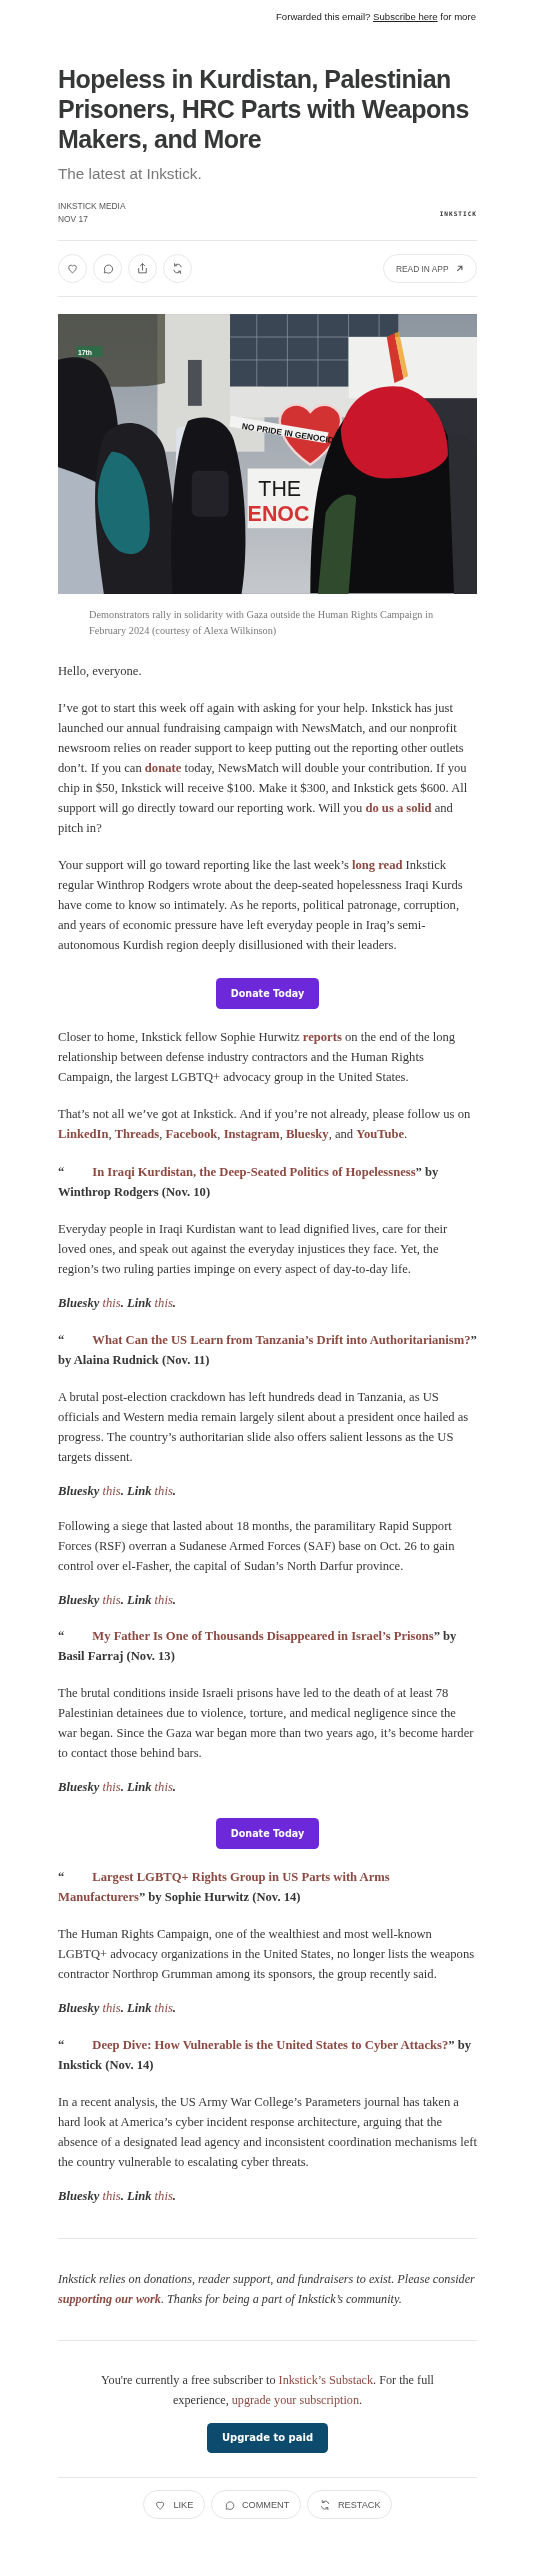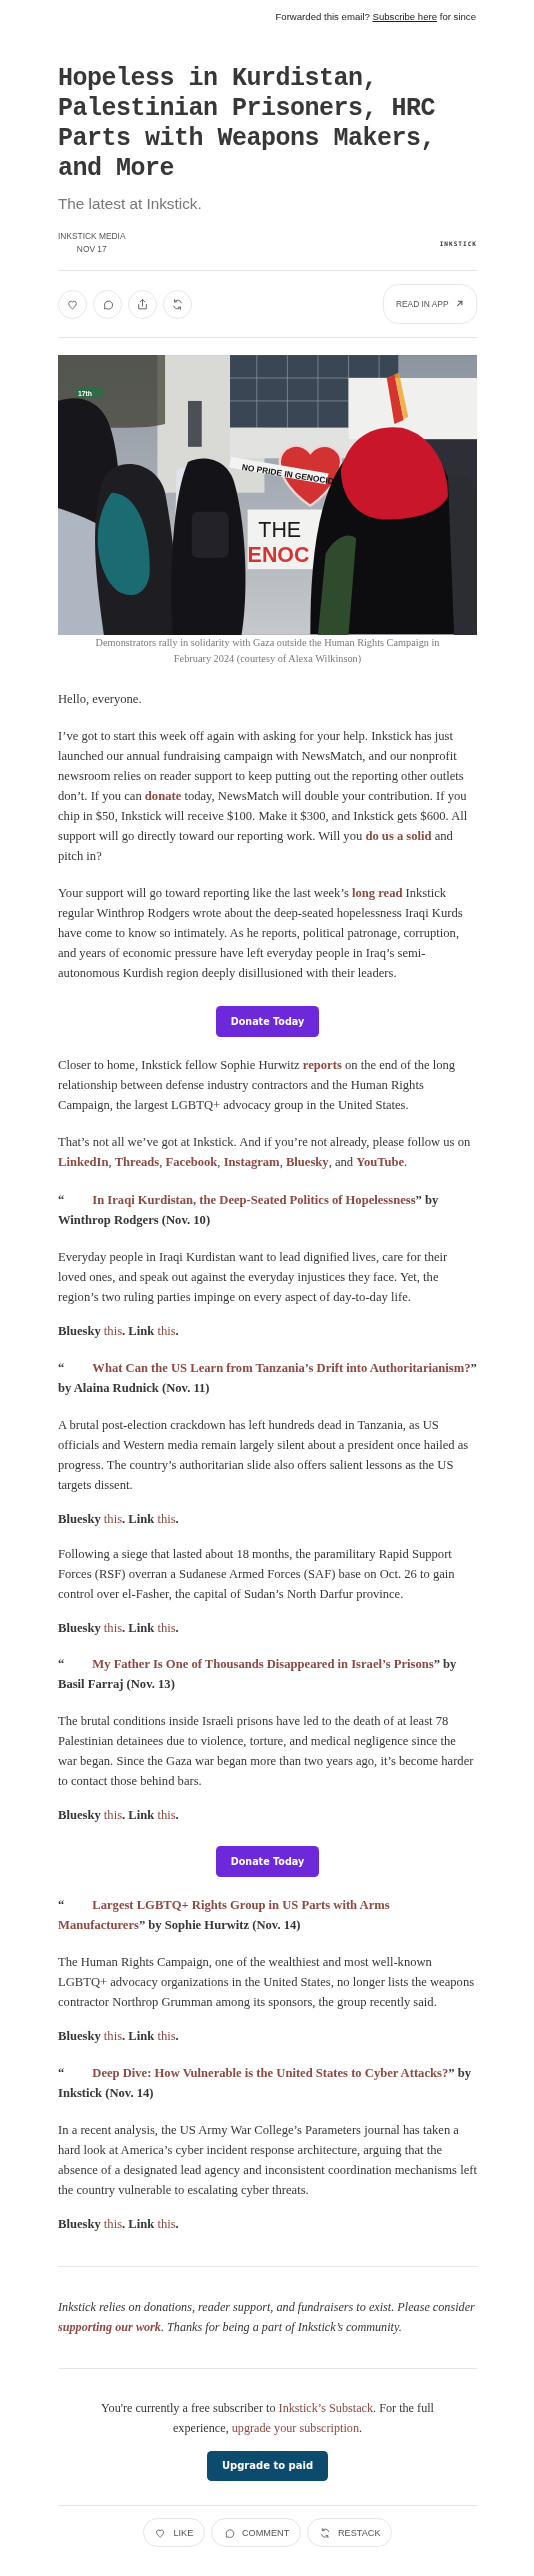--- a/index.html
+++ b/index.html
@@ -1,60 +1,60 @@
 <!DOCTYPE html>
 <html style="font-size:12.2px"><head>
 <meta charset="utf-8">
 <style>
   * { box-sizing: border-box; margin: 0; padding: 0; }
   html, body { background: #ffffff; width: 535px; }
   body { font-family: "Liberation Serif", serif; color: #363737; }
   .top-bar { text-align: right; padding: 10.7px 59px 0 0; font-family: "Liberation Sans", sans-serif; font-size: 9.6px; color: #222; height: 23px; }
   .top-bar a { color: #222; text-decoration: underline; text-align: center; }
   .wrap { width: 419px; margin: 0 auto; }
-  .title { font-family: Liberation Mono, monospace; font-weight: bold; font-size: 25px; line-height: 30px; color: #363737; margin-top: 41px; letter-spacing: -0.5px; }
+  .title { font-family: Liberation Sans, sans-serif; font-weight: bold; font-size: 25px; line-height: 30px; color: #363737; margin-top: 41px; letter-spacing: -0.5px; }
   .subtitle { font-family: "Liberation Sans", sans-serif; font-size: 15.3px; color: #777; margin-top: 10.7px; }
   .meta-row { display: flex; justify-content: space-between; align-items: center; margin-top: 17px; }
-  .meta-left { font-family: "Liberation Sans", sans-serif; font-size: 8.4px; color: #555; line-height: 13.8px; text-align: center; }
+  .meta-left { font-family: "Liberation Sans", sans-serif; font-size: 8.4px; color: #555; line-height: 13.8px; }
   .meta-logo { font-family: "DejaVu Sans Mono", monospace; font-size: 6.1px; letter-spacing: 1px; color: #333; font-weight: bold; }
   .divider { height: 0.8px; background: #e6e6e6; }
   .actions { display: flex; justify-content: space-between; align-items: center; padding: 13px 0; }
   .icon-group { display: flex; gap: 6.1px; }
   .circ { width: 29px; height: 29px; border: 0.8px solid #e8e8e8; border-radius: 50%; display: flex; align-items: center; justify-content: center; cursor: pointer; background: #fff; }
   .circ svg { width: 13px; height: 13px; }
-  .read-app { border: 0.8px solid #e8e8e8; border-radius: 15.3px; height: 40px; padding: 0 12.2px; display: flex; align-items: center; gap: 6.1px; font-family: "Liberation Sans", sans-serif; font-size: 8.4px; color: #555; cursor: pointer; }
+  .read-app { border: 0.8px solid #e8e8e8; border-radius: 15.3px; height: 29px; padding: 0 12.2px; display: flex; align-items: center; gap: 6.1px; font-family: "Liberation Sans", sans-serif; font-size: 8.4px; color: #555; cursor: pointer; }
   .hero { margin-top: 17.6px; }
   .hero-img { width: 419px; height: 280px; position: relative; overflow: hidden; background: #1e1e22; }
-  .caption { text-align: center; font-size: 10.3px; color: #7a7a7a; line-height: 16px; margin-top: 0; padding: 0 31px; }
+  .caption { text-align: left; font-size: 10.3px; color: #7a7a7a; line-height: 16px; margin-top: 13px; padding: 0 31px; }
   p.body { font-size: 12.6px; line-height: 20px; margin-top: 17px; }
   p.body a { color: #8d4a42; font-weight: bold; text-decoration: none; }
   p.greet { margin-top: 21.4px; }
   .btn-wrap { text-align: center; margin: 23px 0 18.3px; }
   .donate { display: inline-block; background: #6d28d9; color: #fff; font-family: "DejaVu Sans", sans-serif; font-weight: bold; font-size: 9.6px; border-radius: 4.6px; padding: 10px 14.5px; cursor: pointer; }
   .article-head { font-size: 12.6px; line-height: 20px; font-weight: bold; color: #363737; margin-top: 18.3px; }
   .article-head a { color: #8d4a42; text-decoration: none; margin-left: 28px; }
-  .share { font-size: 12.6px; font-weight: bold; margin-top: 17px; color: #363737; }
+  .share { font-size: 12.6px; font-style: italic; font-weight: bold; margin-top: 17px; color: #363737; }
   .share a { color: #8d4a42; font-weight: normal; text-decoration: none; }
   .footer-note { font-style: italic; font-size: 12.2px; line-height: 20px; color: #363737; padding: 31px 0; }
   .footer-note a { color: #8d4a42; font-weight: bold; text-decoration: none; }
   .sub-line { text-align: center; font-size: 12.2px; line-height: 20px; margin-top: 29px; padding: 0 38px; }
   .sub-line a { color: #8d4a42; text-decoration: none; }
   .upgrade-wrap { text-align: center; margin: 13px 0 24.5px; }
   .upgrade { display: inline-block; background: #0c4a6e; color: #fff; font-family: "DejaVu Sans", sans-serif; font-weight: bold; font-size: 10px; border-radius: 4.6px; padding: 9.2px 14.5px; cursor: pointer; }
   .pill-row { display: flex; justify-content: center; gap: 6.1px; padding: 12.2px 0; }
   .pill { border: 0.8px solid #e6e6e6; border-radius: 15.3px; height: 29px; padding: 0 10.7px; display: flex; align-items: center; gap: 6.9px; font-family: "Liberation Sans", sans-serif; font-size: 9.2px; color: #555; cursor: pointer; }
   .pill svg { width: 12.2px; height: 12.2px; }
 </style>
 </head>
 <body>
 
 <div class="top-bar">
   <span>Forwarded this email?</span>
   <a href="#">Subscribe here</a>
-  <span>for since</span>
+  <span>for more</span>
 </div>
 
 <div class="wrap">
   <h1 class="title">Hopeless in Kurdistan, Palestinian Prisoners, HRC Parts with Weapons Makers, and More</h1>
   <div class="subtitle">The latest at Inkstick.</div>
 
   <div class="meta-row">
     <div class="meta-left">
       <div>INKSTICK MEDIA</div>
       <div>NOV 17</div>

